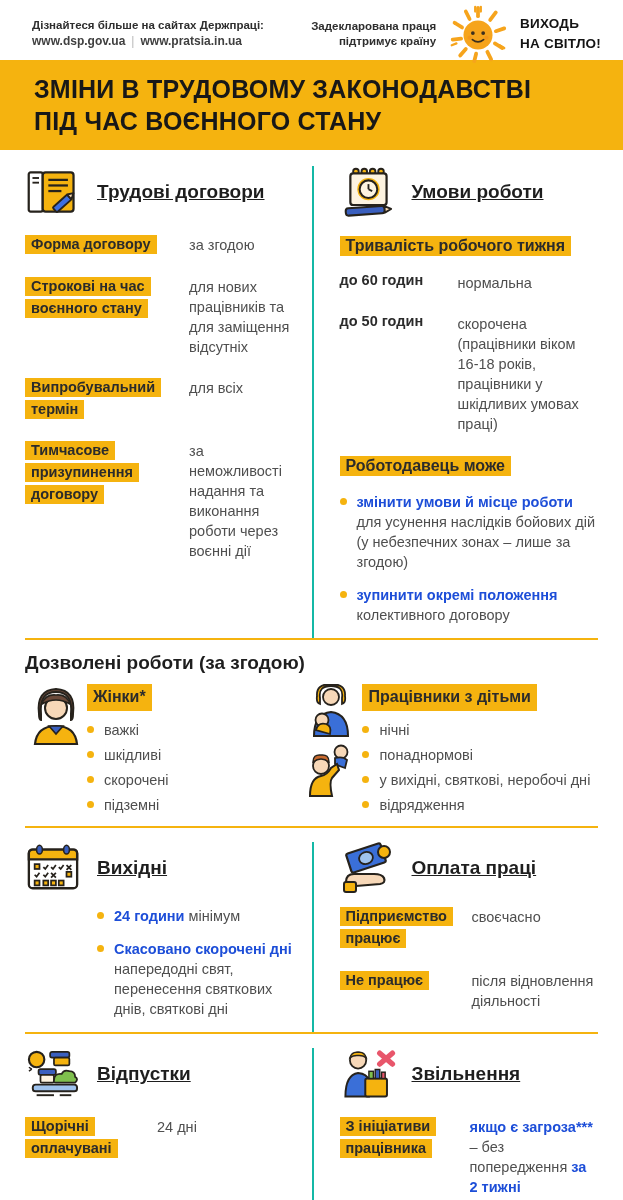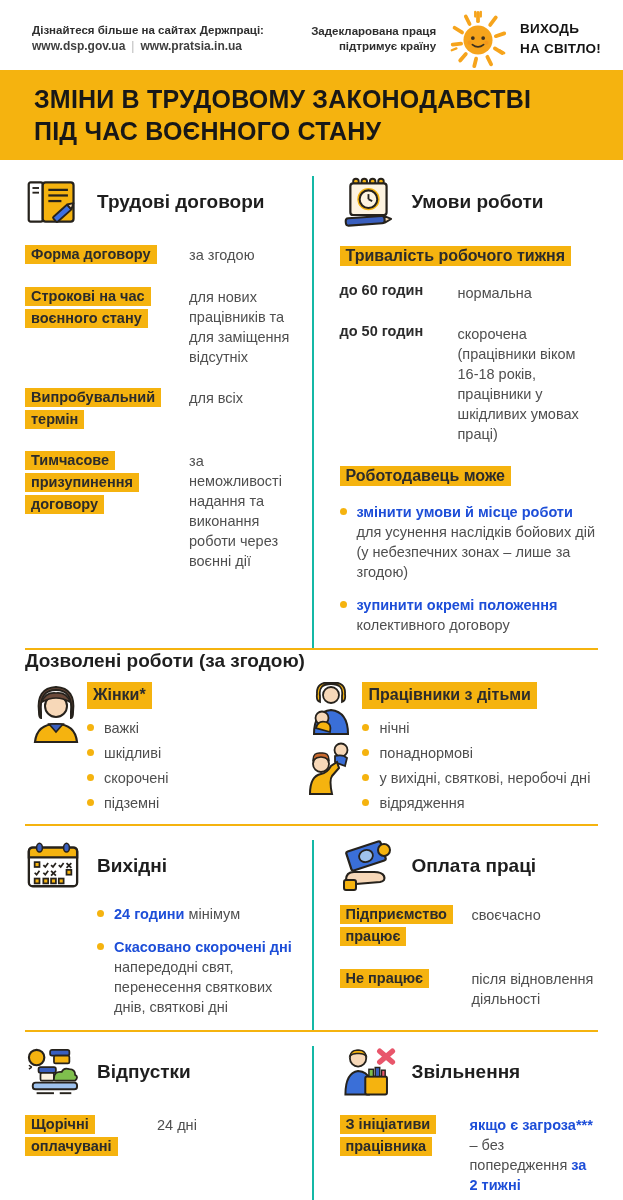--- a/index.html
+++ b/index.html
@@ -1,20 +1,20 @@
 <!DOCTYPE html>
 <html lang="uk"><head>
 <meta charset="utf-8">
 <style>
   * { margin:0; padding:0; box-sizing:border-box; }
   body { background:#e8e8e8; font-family:"Liberation Sans", sans-serif; }
   .page { width:623px; height:1200px; background:#ffffff; margin:0 auto; overflow:hidden; position:relative; }
 
   
-  .top-header { height:70px; display:flex; align-items:center; padding:7px 22px 0 32px; gap:10px; background:#fff; }
+  .top-header { height:60px; display:flex; align-items:center; padding:7px 22px 0 32px; gap:10px; background:#fff; }
   .th-left { flex:1; }
   .th-info { font-size:11.5px; font-weight:700; color:#2e2e2e; margin-bottom:3px; }
   .th-links { font-size:12px; font-weight:700; color:#f2a30c; display:flex; gap:6px; }
   .th-links a { color:#404040; text-decoration:none; }
   .th-sep { color:#b9b9b9; font-weight:400; }
   .th-tagline { text-align:right; font-size:11.5px; font-weight:700; color:#2e2e2e; line-height:1.3; }
   .th-sun { width:60px; height:60px; flex:none; margin:0 2px; }
   .th-slogan { font-size:13.5px; font-weight:800; color:#141414; line-height:1.45; letter-spacing:.2px; }
 
   
@@ -22,40 +22,40 @@
   .banner div { font-size:25px; font-weight:800; color:#181818; line-height:1.3; letter-spacing:.2px; }
 
   
   .content { padding:0 25px; }
   .hr { border-top:2px solid #f5b30f; }
   .grid2 { display:grid; grid-template-columns:1fr 1fr; }
   .col-r { border-left:2px solid #14b8a6; padding-left:26px; }
   .col-l { padding-right:16px; }
   .sec-head { display:flex; align-items:center; gap:16px; margin-bottom:16px; }
   .sec-icon { width:56px; height:52px; flex:none; }
-  .sec-title { font-size:19px; font-weight:800; color:#1e1e1e; }
+  .sec-title { font-size:19px; font-weight:800; color:#1e1e1e;text-decoration:underline; }
   .hl { background:#f5b30f; color:#2b2b2b; font-weight:700; padding:1px 6px 2px;
         -webkit-box-decoration-break:clone; box-decoration-break:clone; line-height:1.5; }
   .lv-row { display:grid; gap:0 12px; margin-bottom:20px; align-items:start; }
   .lv-150 { grid-template-columns:152px 1fr; }
   .lv-118 { grid-template-columns:120px 1fr; }
   .lv-105 { grid-template-columns:106px 1fr; }
   .lv-112 { grid-template-columns:118px 1fr; }
   .lv-label { font-size:14.5px; line-height:1.5; }
   .lv-value { font-size:14.5px; color:#4f4f4f; line-height:1.38; padding-top:1px; }
   .lbl-dark { font-weight:700; color:#2b2b2b; font-size:14.5px; }
   .bul { display:flex; gap:10px; margin-bottom:13px; }
   .dot { width:7px; height:7px; border-radius:50%; background:#f5b30f; margin-top:6px; flex:none; }
   .bul-text { font-size:14.5px; color:#4f4f4f; line-height:1.38; }
   .rich .b, .bul-text .b { font-weight:700; color:#1d4ed8; }
   .rich { white-space:pre-line; }
 
   
   .row1 { min-height:348px; padding-top:16px; }
-  .perm { min-height:138px; padding-bottom:6px; }
+  .perm { min-height:138px; padding-top:12px; padding-bottom:6px; }
   .perm-title { font-size:19px; font-weight:800; color:#1e1e1e; margin-bottom:10px; }
   .perm-grid { display:grid; grid-template-columns:1fr 1.08fr; }
   .perm-block { display:flex; }
   .perm-icons { width:62px; flex:none; display:flex; flex-direction:column; gap:4px; align-items:center; }
   .perm-label { margin-bottom:9px; display:inline-block; }
   .perm .bul { margin-bottom:5px; }
   .row2 { min-height:160px; padding-top:14px; }
   .row3 { min-height:242px; padding-top:14px; }
 </style>
 </head>

